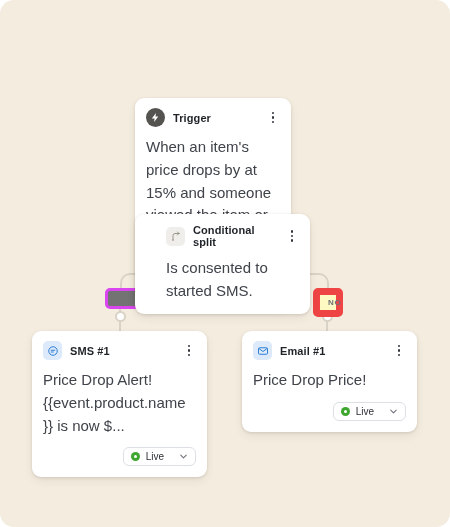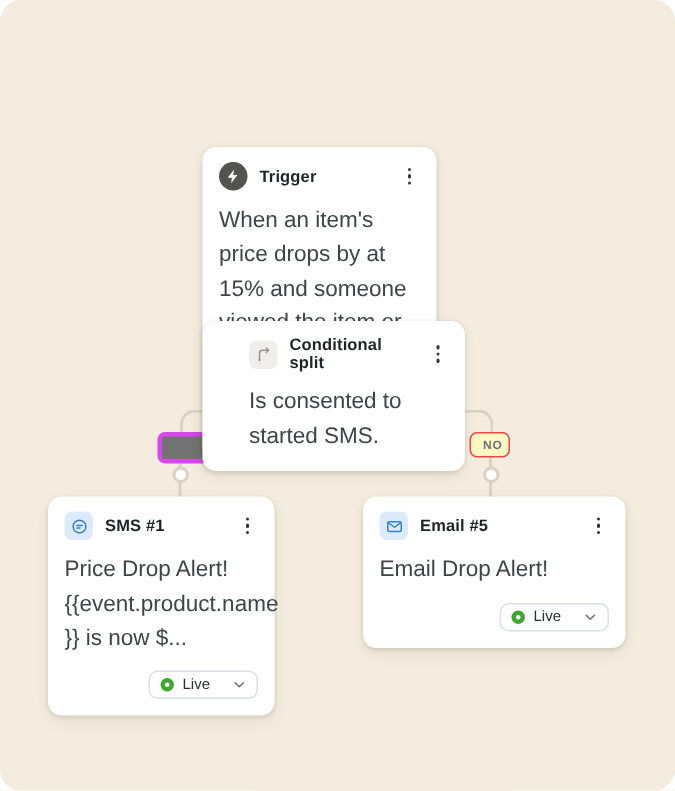--- a/index.html
+++ b/index.html
@@ -177,21 +177,21 @@
   }
   .pill-yes {
     background: #737373;
     color: #ffffff;
     border: 3px solid #d946ef;
     padding-left: 39px;
   }
   .pill-no {
     background: #fef9c3;
     color: #6b7078;
-    border: 1px solid #ef4444;
+    border: 7px solid #ef4444;
   }
 </style>
 </head>
 <body>
 
 <div id="canvas">
 
   <div class="line v-line" style="left:221px; top:189px; height:25px;"></div>
   <div class="dot" style="left:216.5px; top:196px;"></div>
 
@@ -240,21 +240,21 @@
       <span class="card-title">Conditional split</span>
       <span class="kebab">
           <i></i>
           <i></i>
           <i></i>
         </span>
     </div>
     <div class="card-body">Is consented to started SMS.</div>
   </div>
 
-  <div class="card" style="left:32px; top:331px; width:151px;">
+  <div class="card" style="left:32px; top:331px; width:175px;">
     <div class="card-head">
       <span class="icon-badge ic-sms">
         <svg width="12" height="12" viewBox="0 0 24 24" aria-hidden="true">
           <g fill="none" stroke="#2f7fd4" stroke-width="2">
             <circle cx="12" cy="12" r="8.5"></circle>
             <path d="M8.5 10.5 h7 M8.5 14 h4" stroke-linecap="round"></path>
           </g>
         </svg>
       </span>
       <span class="card-title">SMS #1</span>
@@ -279,28 +279,28 @@
   <div class="card" style="left:242px; top:331px; width:175px;">
     <div class="card-head">
       <span class="icon-badge ic-email">
         <svg width="12" height="12" viewBox="0 0 24 24" aria-hidden="true">
           <g fill="none" stroke="#2f7fd4" stroke-width="2" stroke-linejoin="round">
             <rect x="3" y="5.5" width="18" height="13" rx="2"></rect>
             <path d="M3.8 7 L12 13 L20.2 7"></path>
           </g>
         </svg>
       </span>
-      <span class="card-title">Email #5</span>
+      <span class="card-title">Email #1</span>
       <span class="kebab">
           <i></i>
           <i></i>
           <i></i>
         </span>
     </div>
-    <div class="card-body">Email Drop Alert!</div>
+    <div class="card-body">Price Drop Price!</div>
     <div class="status-row">
       <div class="status-select">
         <span class="status-dot"></span>
         <span class="status-label">Live</span>
         <svg class="chev" viewBox="0 0 24 24">
           <path d="M6 9 l6 6 6-6" fill="none" stroke="#6b7078" stroke-width="2.2" stroke-linecap="round" stroke-linejoin="round"></path>
         </svg>
       </div>
     </div>
   </div>

